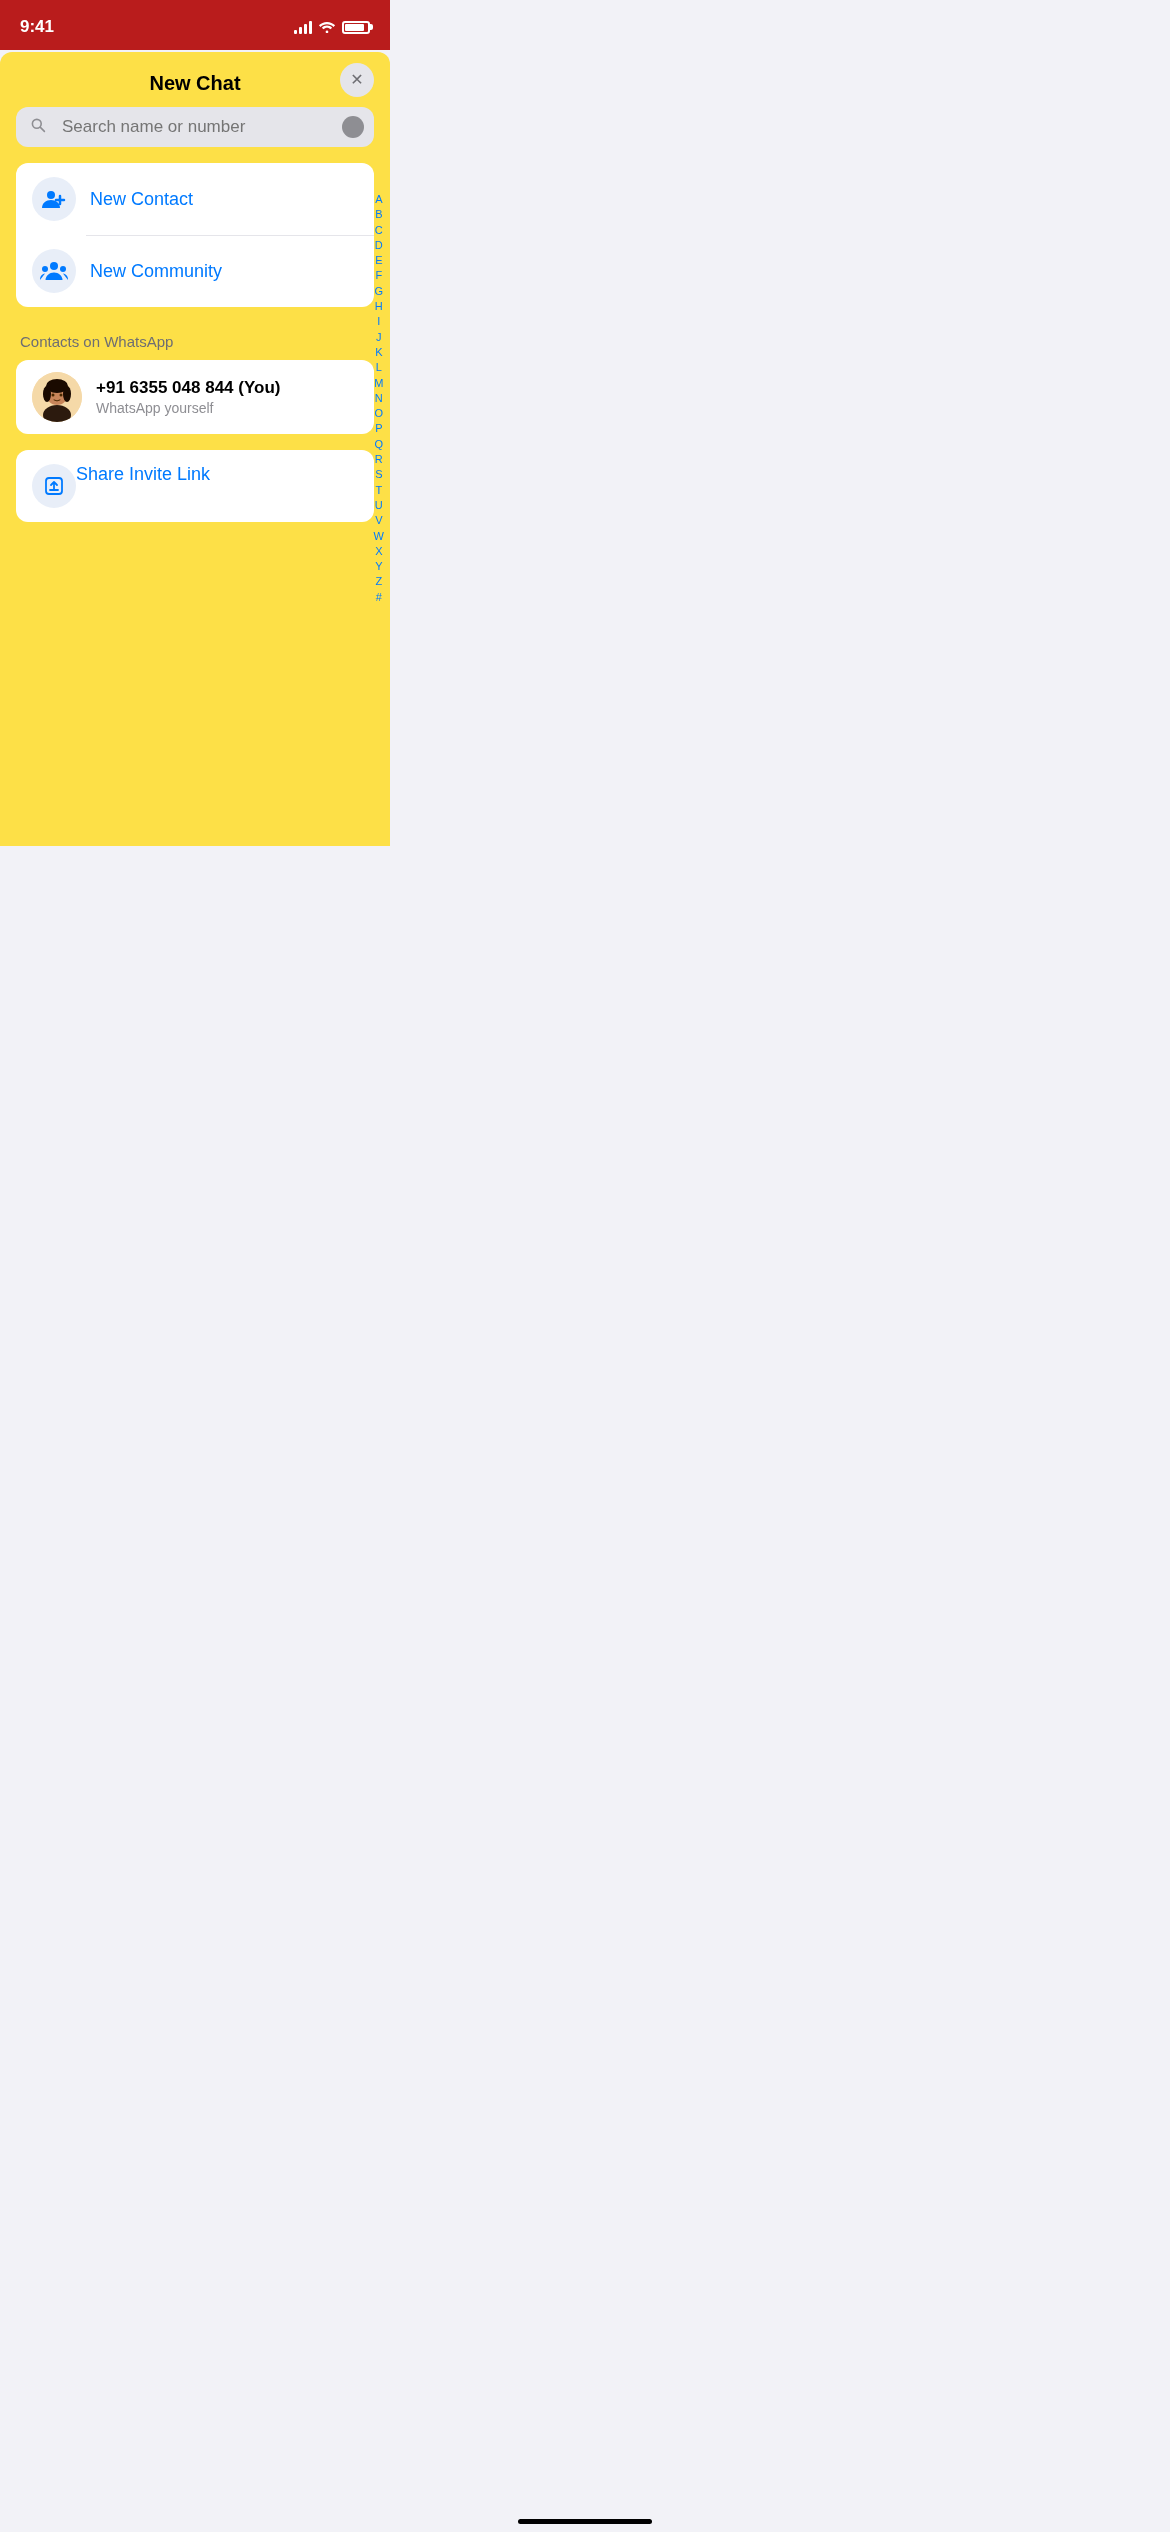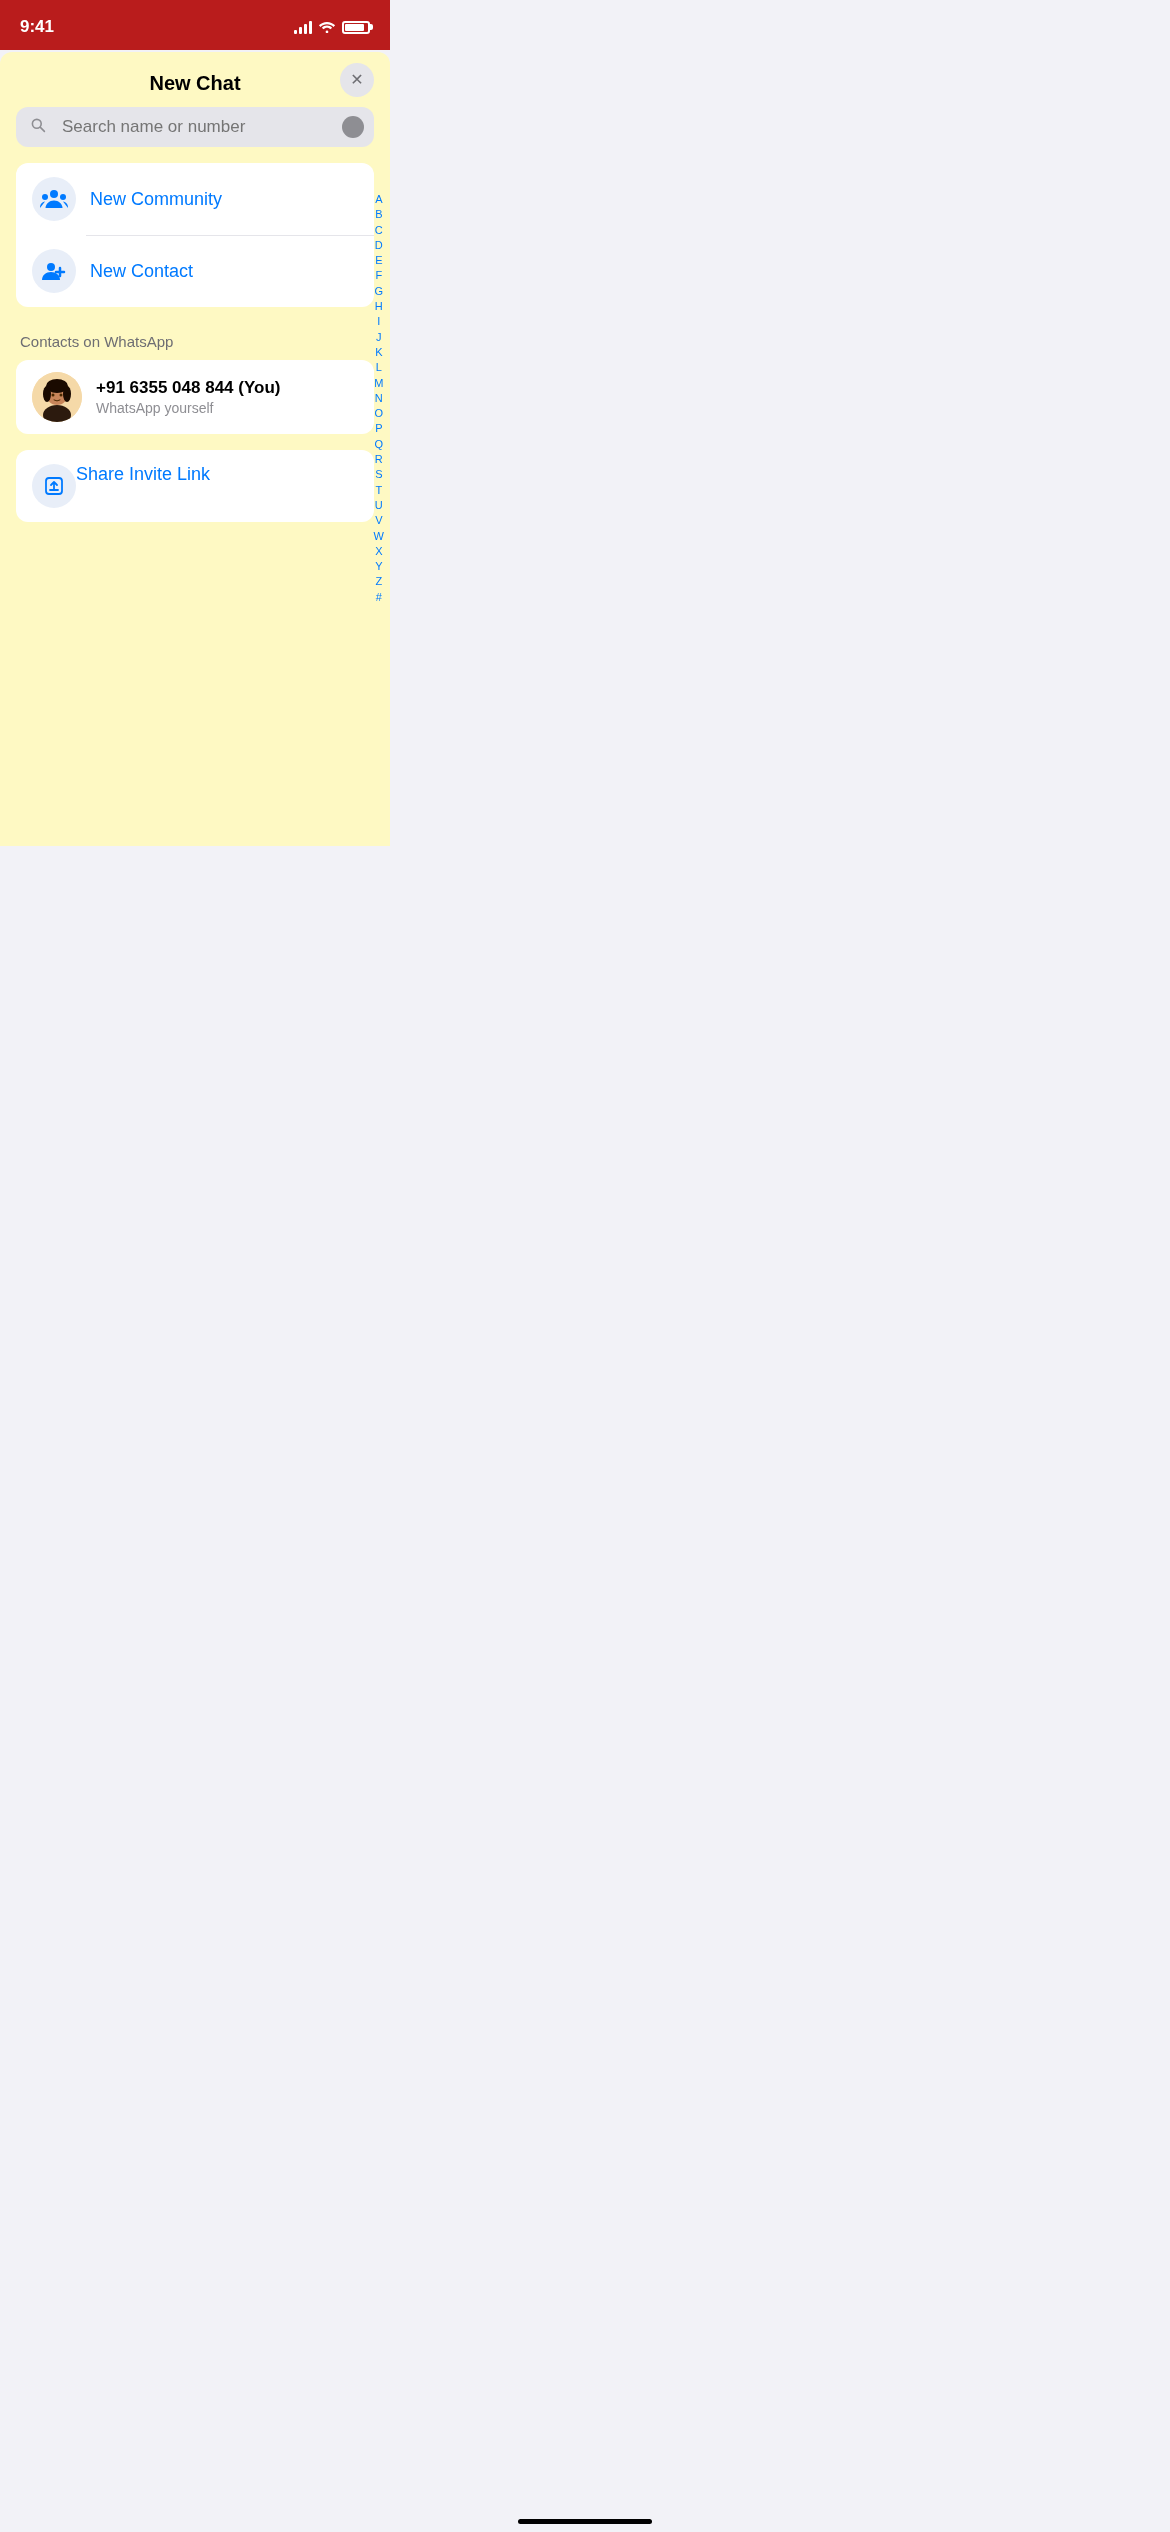--- a/index.html
+++ b/index.html
@@ -79,21 +79,21 @@
 
     .battery-fill {
       background: #fff;
       height: 100%;
       width: 85%;
       border-radius: 1px;
     }
 
     
     .main-sheet {
-      background: #fef9c3;
+      background: #fde047;
       border-radius: 12px 12px 0 0;
       margin-top: 2px;
       min-height: 794px;
       position: relative;
     }
 
     
     .header {
       display: flex;
       align-items: center;
@@ -376,45 +376,45 @@
           <line x1="13" y1="13" x2="18" y2="18" stroke="#8e8e93" stroke-width="2" stroke-linecap="round"></line>
         </svg>
       </div>
       <input class="search-input" type="text" placeholder="Search name or number" style="">
       <div class="search-scroll-indicator"></div>
     </div>
   </div>
 
   <div class="action-list">
 
+
+    <div class="action-item">
+      <div class="action-icon-wrap">
+        <svg width="24" height="22" viewBox="0 0 24 22" fill="#007aff">
+          <circle cx="9" cy="7" r="4"></circle>
+          <path d="M0 20c0-5 4-8 9-8s9 3 9 8H0z"></path>
+          <line x1="18" y1="8" x2="18" y2="16" stroke="#007aff" stroke-width="2.5" stroke-linecap="round"></line>
+          <line x1="14" y1="12" x2="22" y2="12" stroke="#007aff" stroke-width="2.5" stroke-linecap="round"></line>
+        </svg>
+      </div>
+      <span class="action-label">New Contact</span>
+    </div>
 
     <div class="action-item">
       <div class="action-icon-wrap">
         <svg width="28" height="22" viewBox="0 0 28 22" fill="#007aff">
           <circle cx="5" cy="9" r="3"></circle>
           <circle cx="14" cy="6" r="4"></circle>
           <circle cx="23" cy="9" r="3"></circle>
           <path d="M0 20c0-4 2-6 5-6.5"></path>
           <path d="M28 20c0-4-2-6-5-6.5"></path>
           <path d="M5.5 20c0-4 4-7.5 8.5-7.5s8.5 3.5 8.5 7.5H5.5z"></path>
         </svg>
       </div>
       <span class="action-label">New Community</span>
-    </div>
-
-    <div class="action-item">
-      <div class="action-icon-wrap">
-        <svg width="24" height="22" viewBox="0 0 24 22" fill="#007aff">
-          <circle cx="9" cy="7" r="4"></circle>
-          <path d="M0 20c0-5 4-8 9-8s9 3 9 8H0z"></path>
-          <line x1="18" y1="8" x2="18" y2="16" stroke="#007aff" stroke-width="2.5" stroke-linecap="round"></line>
-          <line x1="14" y1="12" x2="22" y2="12" stroke="#007aff" stroke-width="2.5" stroke-linecap="round"></line>
-        </svg>
-      </div>
-      <span class="action-label">New Contact</span>
     </div>
 
   </div>
 
   <div class="section-header">Contacts on WhatsApp</div>
 
   <div class="contact-card">
     <div class="contact-item">
       <div class="contact-avatar">
 

